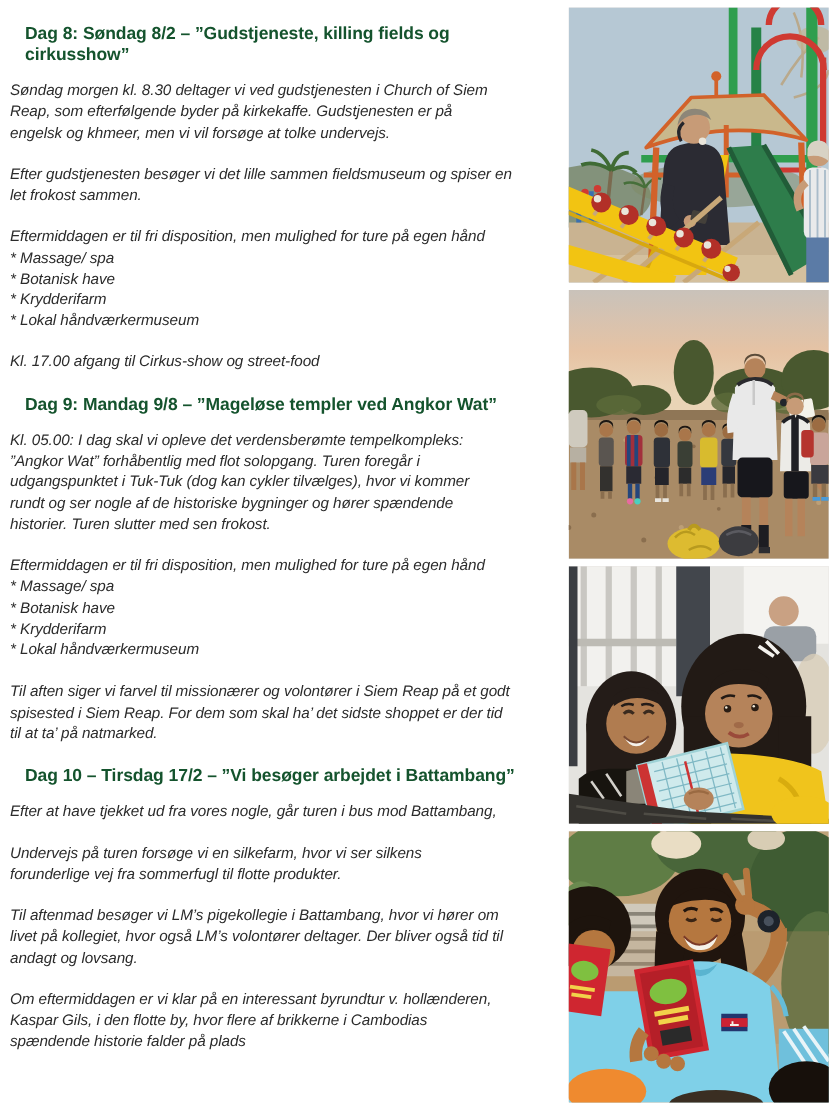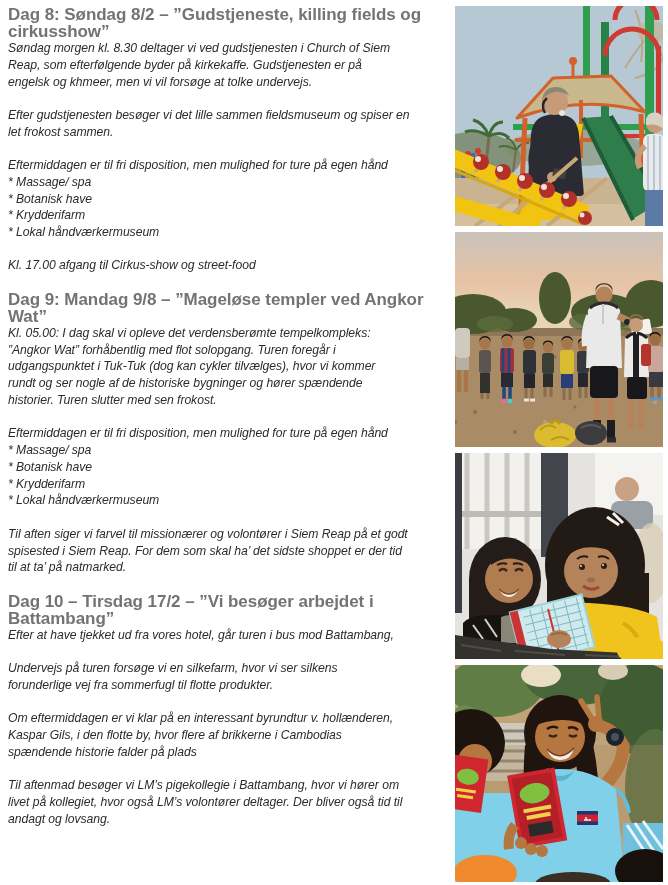--- a/index.html
+++ b/index.html
@@ -10,22 +10,22 @@
     position:relative;overflow:hidden;
   }
   .page{position:absolute;inset:0;}
   
   .text-col{
     position:absolute;left:8px;top:6px;width:447px;
     color:#2b2b2b;
   }
   .day-section{margin:0;}
   .day-heading{
-    font-size:17px;font-weight:700;color:#737373;
-    margin:0;line-height:17px;letter-spacing:-0.05px;
+    font-size:14px;font-weight:700;color:#14532d;
+    margin:12px;line-height:17px;letter-spacing:-0.05px;
   }
   .para{
     font-size:12.2px;margin:0 0 16.5px;line-height:16.8px;
     white-space:pre-line;letter-spacing:-0.05px;font-style:italic;
   }
   
   .photo-col{
     position:absolute;left:455px;top:6px;width:208px;
     display:flex;flex-direction:column;gap:6px;
   }
@@ -64,29 +64,29 @@
 * Massage/ spa
 * Botanisk have
 * Krydderifarm
 * Lokal håndværkermuseum</p>
         <p class="para">Til aften siger vi farvel til missionærer og volontører i Siem Reap på et godt
 spisested i Siem Reap. For dem som skal ha’ det sidste shoppet er der tid
 til at ta’ på natmarked.</p>
       </section>
       <section class="day-section">
         <h2 class="day-heading">Dag 10 – Tirsdag 17/2 – ”Vi besøger arbejdet i Battambang”</h2>
-        <p class="para">Efter at have tjekket ud fra vores hotel, går turen i bus mod Battambang,</p>
+        <p class="para">Efter at have tjekket ud fra vores nogle, går turen i bus mod Battambang,</p>
         <p class="para">Undervejs på turen forsøge vi en silkefarm, hvor vi ser silkens
 forunderlige vej fra sommerfugl til flotte produkter.</p>
+        <p class="para">Til aftenmad besøger vi LM’s pigekollegie i Battambang, hvor vi hører om
+livet på kollegiet, hvor også LM’s volontører deltager. Der bliver også tid til
+andagt og lovsang.</p>
         <p class="para">Om eftermiddagen er vi klar på en interessant byrundtur v. hollænderen,
 Kaspar Gils, i den flotte by, hvor flere af brikkerne i Cambodias
 spændende historie falder på plads</p>
-        <p class="para">Til aftenmad besøger vi LM’s pigekollegie i Battambang, hvor vi hører om
-livet på kollegiet, hvor også LM’s volontører deltager. Der bliver også tid til
-andagt og lovsang.</p>
       </section>
     </div>
 
   <div class="photo-col">
 
     <figure class="photo ph1" role="img" aria-label="Playground with yellow and green slides, man with headset microphone">
       <svg width="208" height="220" viewBox="0 0 208 220" xmlns="http://www.w3.org/2000/svg">
         <rect width="208" height="220" fill="#b6c8d4"></rect>
         <ellipse cx="18" cy="152" rx="48" ry="26" fill="#72805e" opacity=".75"></ellipse>
         <ellipse cx="120" cy="142" rx="70" ry="18" fill="#7f8b66" opacity=".55"></ellipse>

